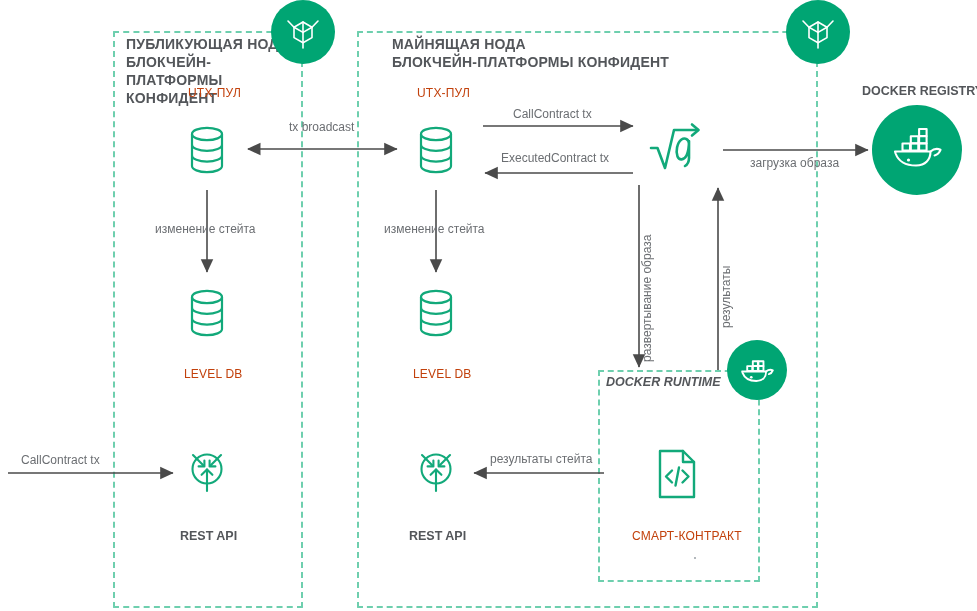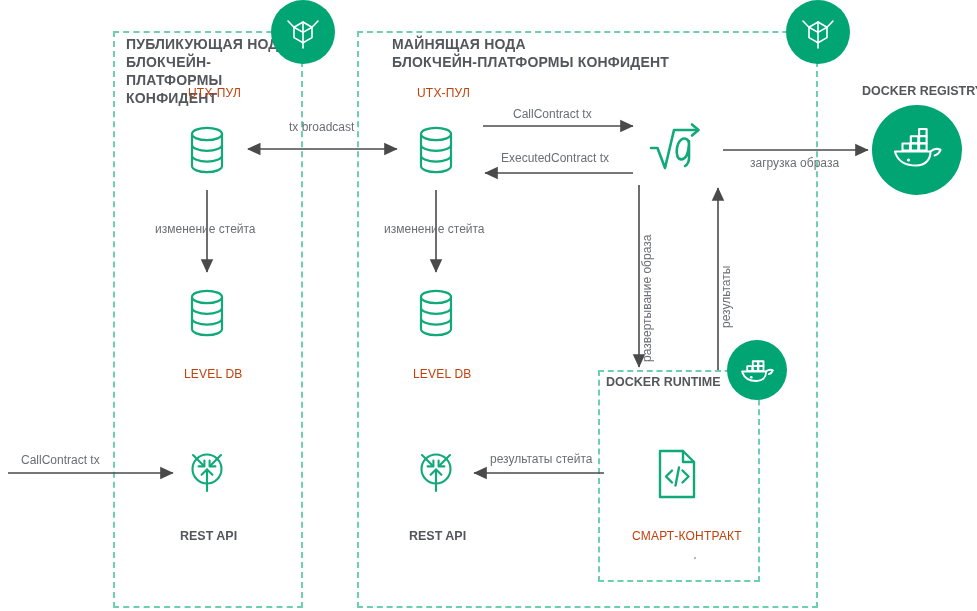--- a/index.html
+++ b/index.html
@@ -93,21 +93,21 @@
 
   <div class="group-title" style="left:126px;top:35px;width:175px;">ПУБЛИКУЮЩАЯ НОДА
 БЛОКЧЕЙН-ПЛАТФОРМЫ
 КОНФИДЕНТ</div>
 
   <div class="group-title" style="left:392px;top:35px;width:390px;text-align:left;">МАЙНЯЩАЯ НОДА
 БЛОКЧЕЙН-ПЛАТФОРМЫ КОНФИДЕНТ</div>
 
   <div class="caption bold" style="left:862px;top:84px;">DOCKER REGISTRY</div>
 
-  <div class="caption bold" style="left:606px;top:375px;">DOCKER RUNTIME</div>
+  <div class="caption bold" style="left:606px;top:375px;font-style:italic;">DOCKER RUNTIME</div>
 
   <div class="node-label" style="left:181px;top:86px;">UTX-ПУЛ</div>
 
   <div class="node-label" style="left:410px;top:86px;">UTX-ПУЛ</div>
 
 
   <div class="badge" style="left:271px;top:0px;width:64px;height:64px;">
     <svg width="36" height="40" viewBox="0 0 36 40">
       <g fill="none" stroke="#ffffff" stroke-width="1.6" stroke-linejoin="round" stroke-linecap="round">
         <path d="M18 10 L27 15.2 L27 25.6 L18 30.8 L9 25.6 L9 15.2 Z"></path>

